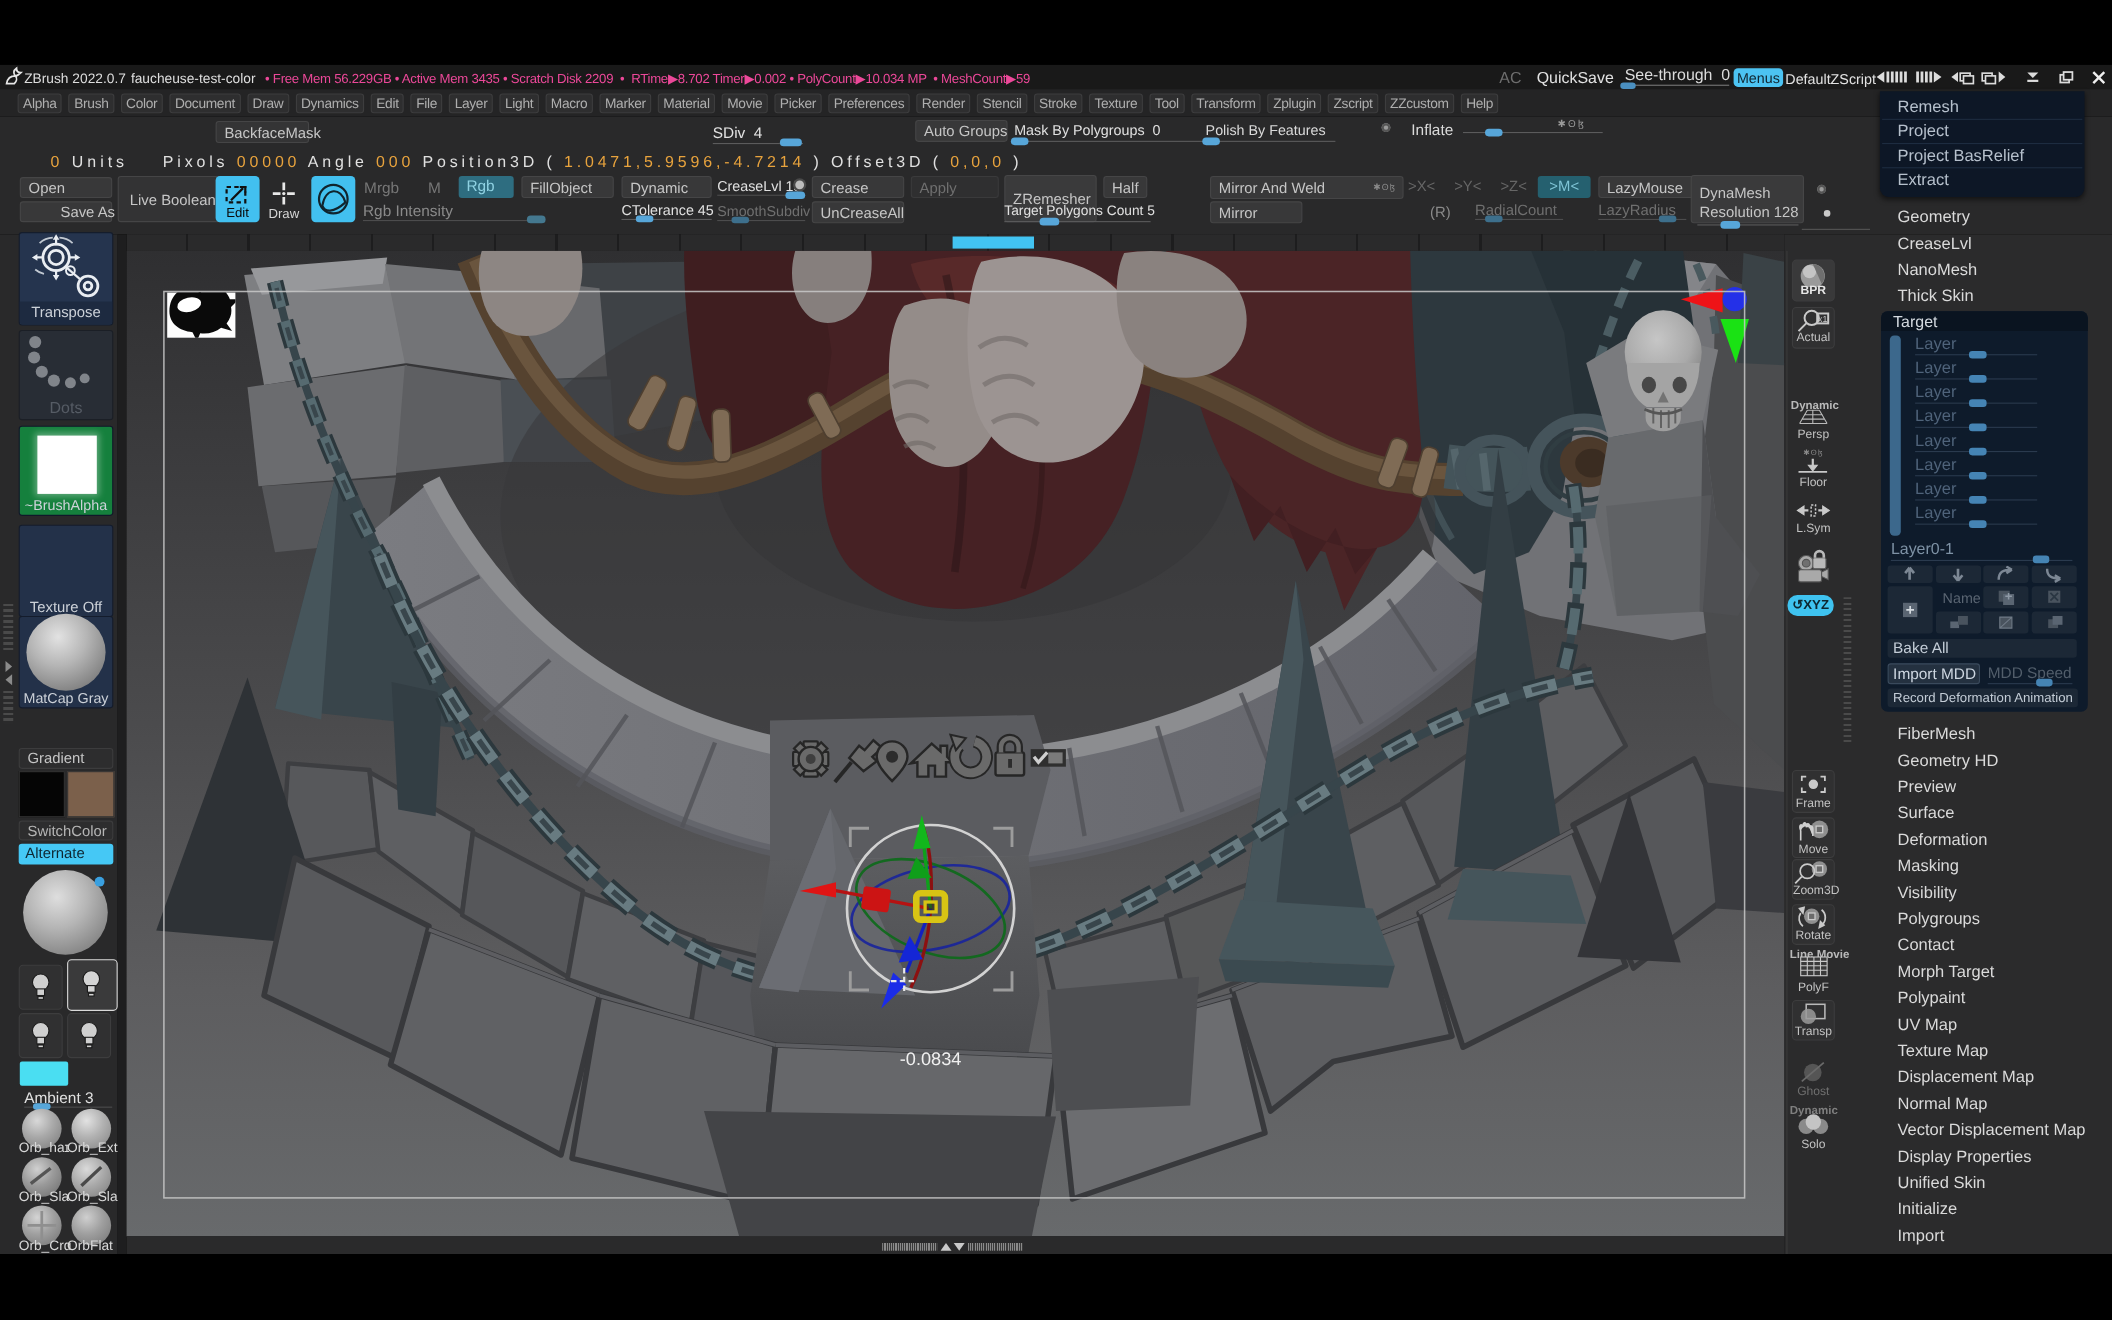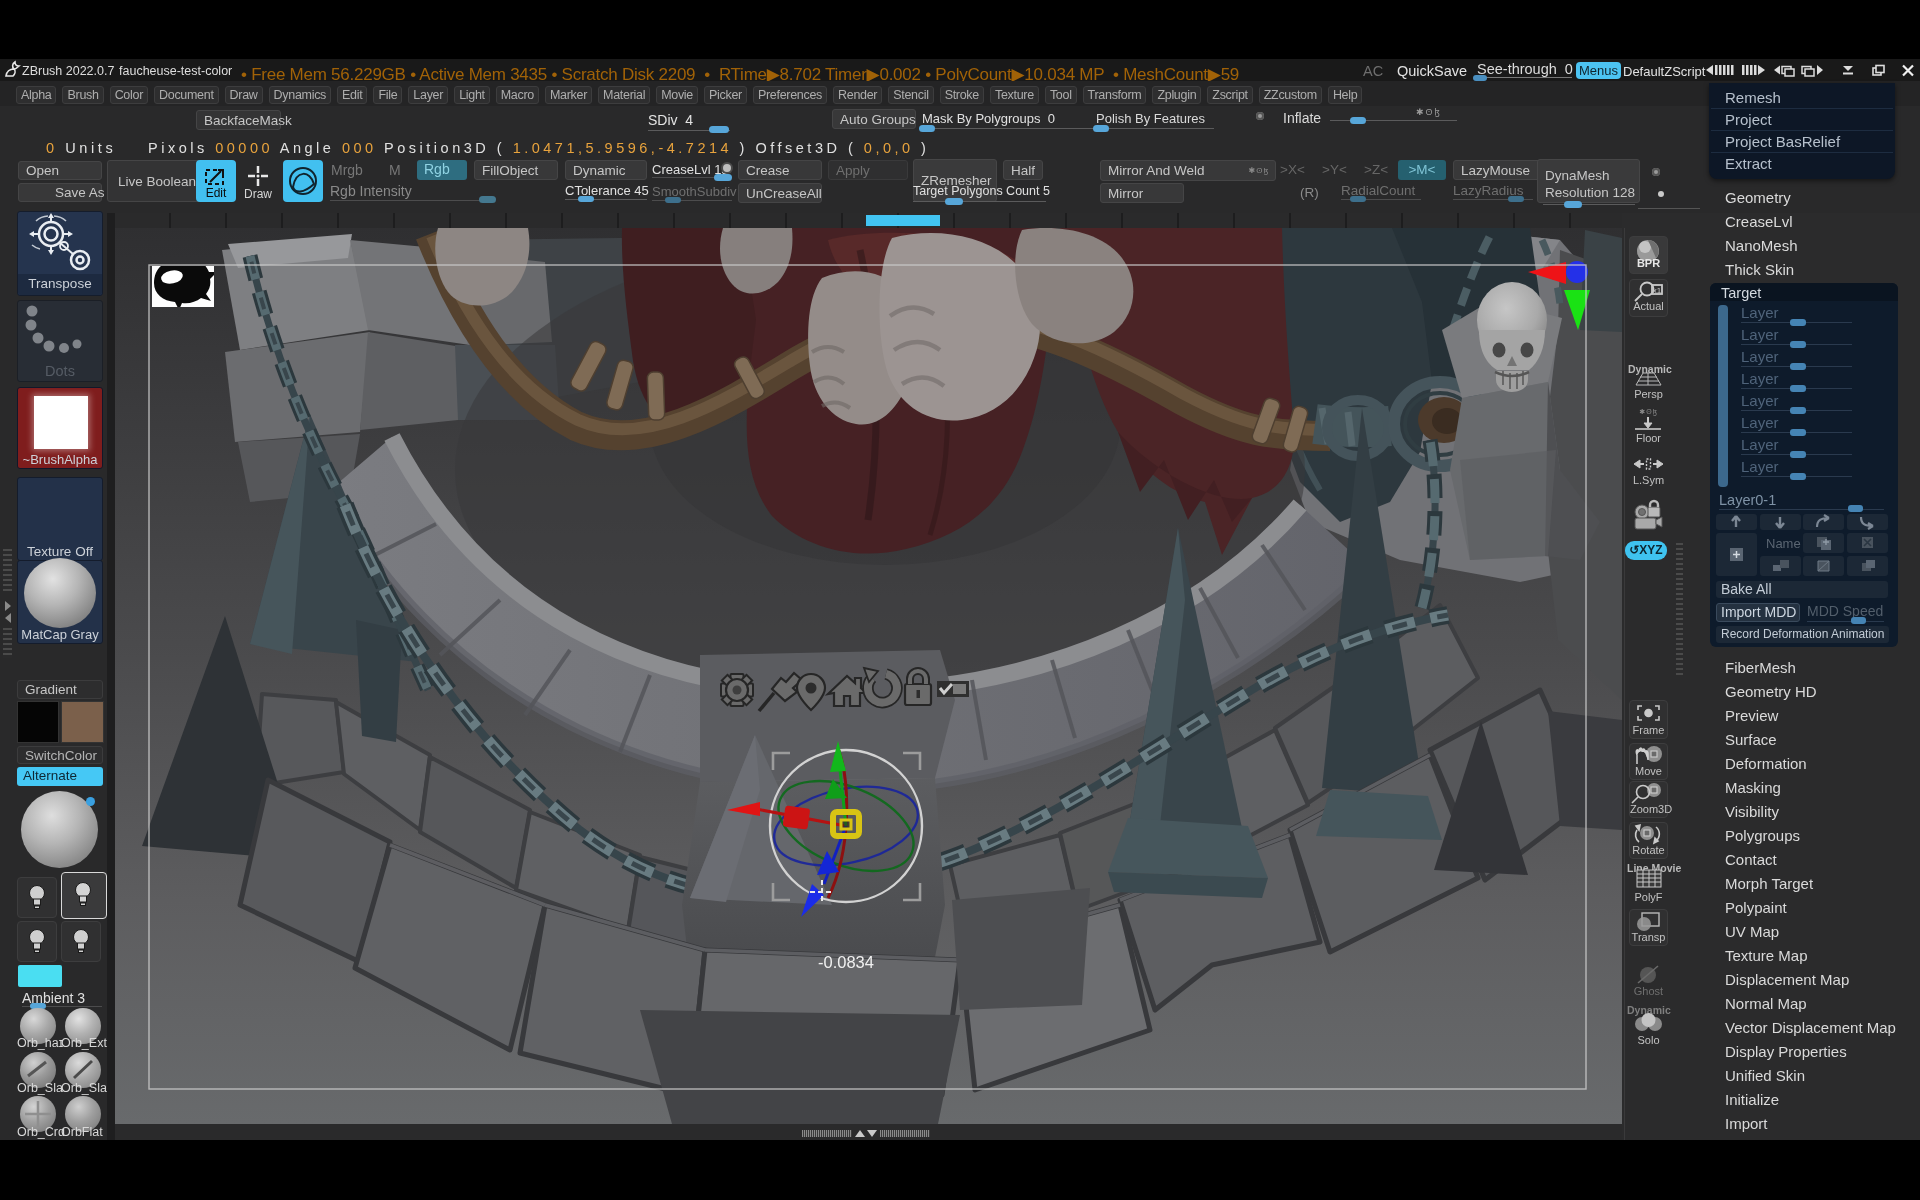--- a/index.html
+++ b/index.html
@@ -16,21 +16,21 @@
 </style>
 </head>
 <body>
 
 <div class="abs" style="left:0;top:59px;width:1920px;height:22px;background:#191919;"></div>
 <svg class="abs" style="left:3px;top:60px;" width="20" height="20" viewBox="0 0 20 20">
     <path d="M3,16 C4,10 8,9 11,9 C9,7 9,4 12,2 C12,5 14,6 16,6 C14,8 12,9 11,9 C13,11 12,14 10,16 Z" fill="none" stroke="#e6e6e6" stroke-width="1.6"></path>
   </svg>
 <div class="t" style="left:22px;top:64px;font-size:12.5px;color:#dedede;">ZBrush 2022.0.7</div>
 <div class="t" style="left:119px;top:64px;font-size:12.5px;color:#dedede;">faucheuse-test-color</div>
-<div class="t" style="left:241px;top:64px;font-size:17px;letter-spacing:-0.25px;color:#a16207;">• Free Mem 56.229GB • Active Mem 3435 • Scratch Disk 2209 &nbsp;•&nbsp; RTime▶8.702 Timer▶0.002 • PolyCount▶10.034 MP &nbsp;• MeshCount▶59</div>
+<div class="t" style="left:241px;top:64px;font-size:12px;letter-spacing:-0.25px;color:#ec4899;">• Free Mem 56.229GB • Active Mem 3435 • Scratch Disk 2209 &nbsp;•&nbsp; RTime▶8.702 Timer▶0.002 • PolyCount▶10.034 MP &nbsp;• MeshCount▶59</div>
 <div class="t" style="left:1363px;top:63px;font-size:14.5px;color:#6e6e6e;">AC</div>
 <div class="t" style="left:1397px;top:63px;font-size:14.5px;color:#e2e2e2;">QuickSave</div>
 <div class="t" style="left:1477px;top:61px;font-size:14.5px;color:#dcdcdc;">See-through&nbsp;&nbsp;0</div>
 <div class="track" style="left:1477px;top:77px;width:95px;background:#777;"></div>
 <div class="thumb" style="left:1473px;top:75px;width:14px;height:6px;background:#4a8fc0;"></div>
 <div class="t" style="left:1576px;top:62px;background:#4cc3f2;border-radius:4px;color:#10242e;font-size:13px;padding:1px 3px;">Menus</div>
 <div class="t" style="left:1623px;top:64px;font-size:13px;color:#e2e2e2;">DefaultZScript</div>
 
 <svg class="abs" style="left:1706px;top:63px;" width="210" height="15" viewBox="0 0 210 15">
  <g fill="#dcdcdc">
@@ -199,21 +199,21 @@
           <circle cx="13" cy="24" r="5.5"></circle>
           <circle cx="20" cy="37" r="5.5"></circle>
           <circle cx="31" cy="45" r="5.5"></circle>
           <circle cx="46" cy="47" r="5"></circle>
           <circle cx="59" cy="43" r="4.5"></circle>
         </g>
       </svg>
   <div style="position:absolute;left:0;bottom:2px;width:100%;color:#565c65;font-size:14.5px;text-align:center;">Dots</div>
  </div>
 
- <div class="abs" style="left:17px;top:387px;width:86px;height:82px;background:#7f1d1d;border:1px solid #11182a;border-radius:3px;box-sizing:border-box;">
+ <div class="abs" style="left:17px;top:387px;width:86px;height:82px;background:#15803d;border:1px solid #11182a;border-radius:3px;box-sizing:border-box;">
   <div style="position:absolute;left:16px;top:8px;width:54px;height:53px;background:#fff;box-shadow:0 0 6px 2px rgba(255,255,255,.35);"></div>
   <div style="position:absolute;left:0;bottom:1px;width:100%;color:#cdd2d9;font-size:13px;text-align:center;white-space:nowrap;">~BrushAlpha</div>
  </div>
 
  <div class="abs" style="left:17px;top:477px;width:86px;height:84px;background:#233149;border:1px solid #141c2c;border-radius:3px;box-sizing:border-box;">
   <div style="position:absolute;left:0;bottom:1px;width:100%;color:#ccd1d8;font-size:13.5px;text-align:center;white-space:nowrap;">Texture Off</div>
  </div>
 
  <div class="abs" style="left:17px;top:560px;width:86px;height:84px;background:#233149;border:1px solid #141c2c;border-radius:3px;box-sizing:border-box;">
   <div style="position:absolute;left:6px;top:-3px;width:72px;height:70px;border-radius:50%;background:radial-gradient(circle at 40% 30%,#e2e2e2,#b5b5b5 40%,#8a8a8a 72%,#646464);"></div>

